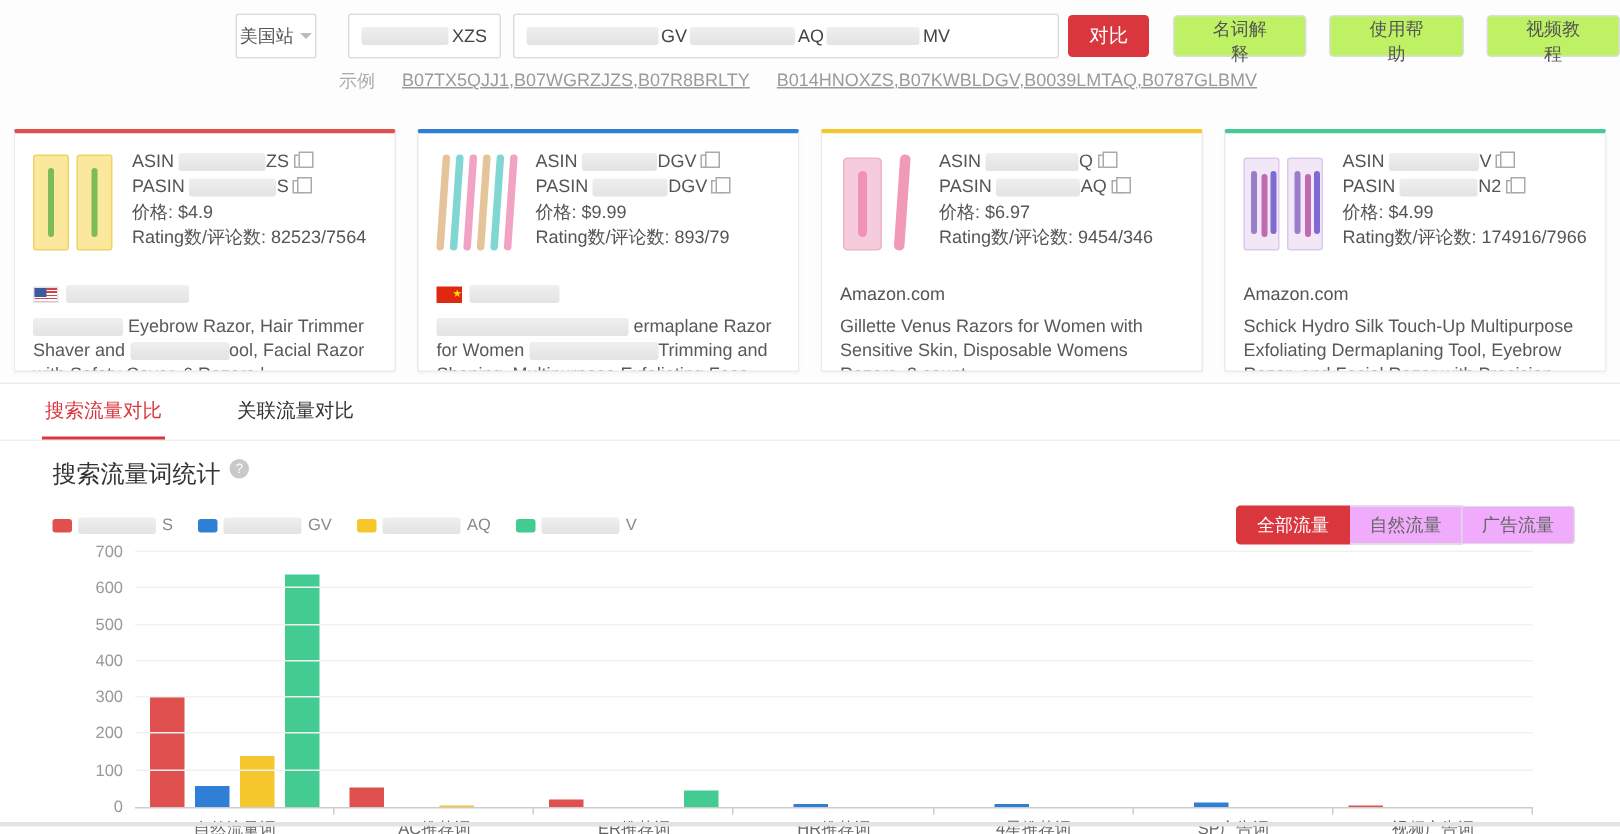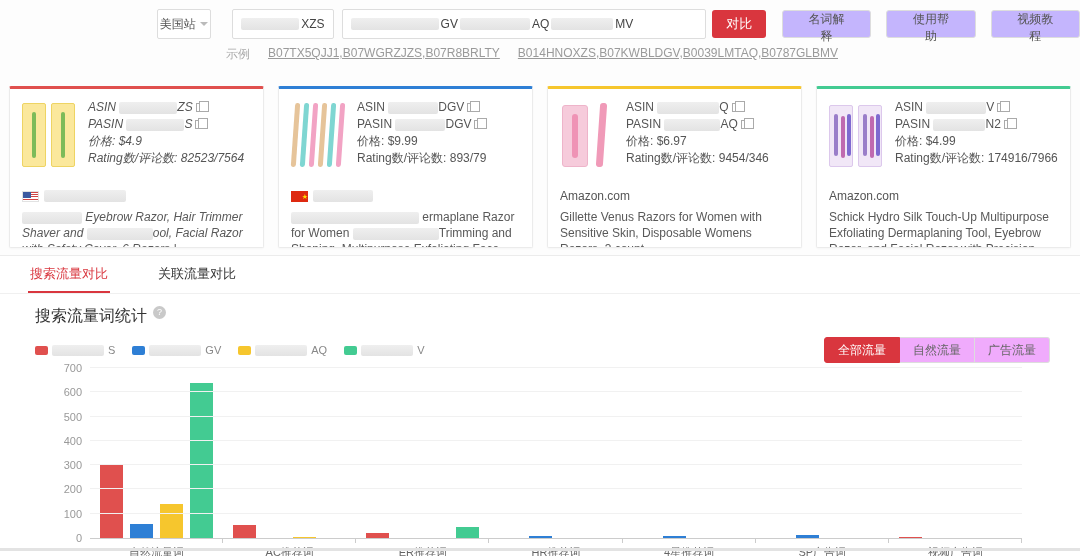--- a/index.html
+++ b/index.html
@@ -16,21 +16,21 @@
     background:#fff; display:flex; align-items:center; justify-content:center; gap:4px;
     font-size:12px; color:#555; cursor:pointer; }
   .caret { width:0; height:0; border-left:4px solid transparent; border-right:4px solid transparent;
     border-top:4px solid #bbb; }
   .inp { height:30px; border:1px solid #ddd; border-radius:2px; background:#fff;
     display:flex; align-items:center; padding:0 8px; font-size:12px; color:#444; gap:2px; }
   .inp1 { width:102px; margin-left:21px; }
   .inp2 { width:381px; margin-left:8px; }
   .btn-compare { margin-left:6px; width:56px; height:28px; background:#d9363e; color:#fff;
     font-size:13px; border:none; border-radius:3px; cursor:pointer; }
-  .help-btn { height:28px; padding:0 22px; background:#c4b5fd; border:1px solid #ddd; border-radius:3px;
+  .help-btn { height:28px; padding:0 22px; background:#bef264; border:1px solid #ddd; border-radius:3px;
     font-size:12px; color:#555; cursor:pointer; }
   .help-group { display:flex; gap:15px; margin-left:16px; }
   .example-row { margin:7px 0 0 226px; font-size:12px; color:#aaa; display:flex; gap:18px; }
   .example-row a { color:#9a9a9a; text-decoration:underline; cursor:pointer; }
 
   
   .cards { display:grid; grid-template-columns:repeat(4,1fr); gap:14px; padding:0 9px; margin-top:23px; }
   .card { background:#fff; border:1px solid #ebebeb; border-top:3px solid #ccc; border-radius:2px;
     height:162px; padding:10px 12px; box-shadow:0 1px 2px rgba(0,0,0,.03); overflow:hidden; }
   .card-top { display:flex; gap:10px; }
@@ -128,21 +128,21 @@
   </div>
   <div class="example-row">
     <span>示例</span>
     <a>B07TX5QJJ1,B07WGRZJZS,B07R8BRLTY</a>
     <a>B014HNOXZS,B07KWBLDGV,B0039LMTAQ,B0787GLBMV</a>
   </div>
 </div>
 
 <div class="cards">
 
-  <div class="card" style="border-top-color: rgb(224, 80, 78); font-style: italic;">
+  <div class="card" style="border-top-color: rgb(224, 80, 78);">
     <div class="card-top">
       <div class="thumb">
         <span class="packet" style="left:0">
             <i></i>
           </span>
         <span class="packet" style="left:29px">
             <i></i>
           </span>
       </div>
       <div class="info">

